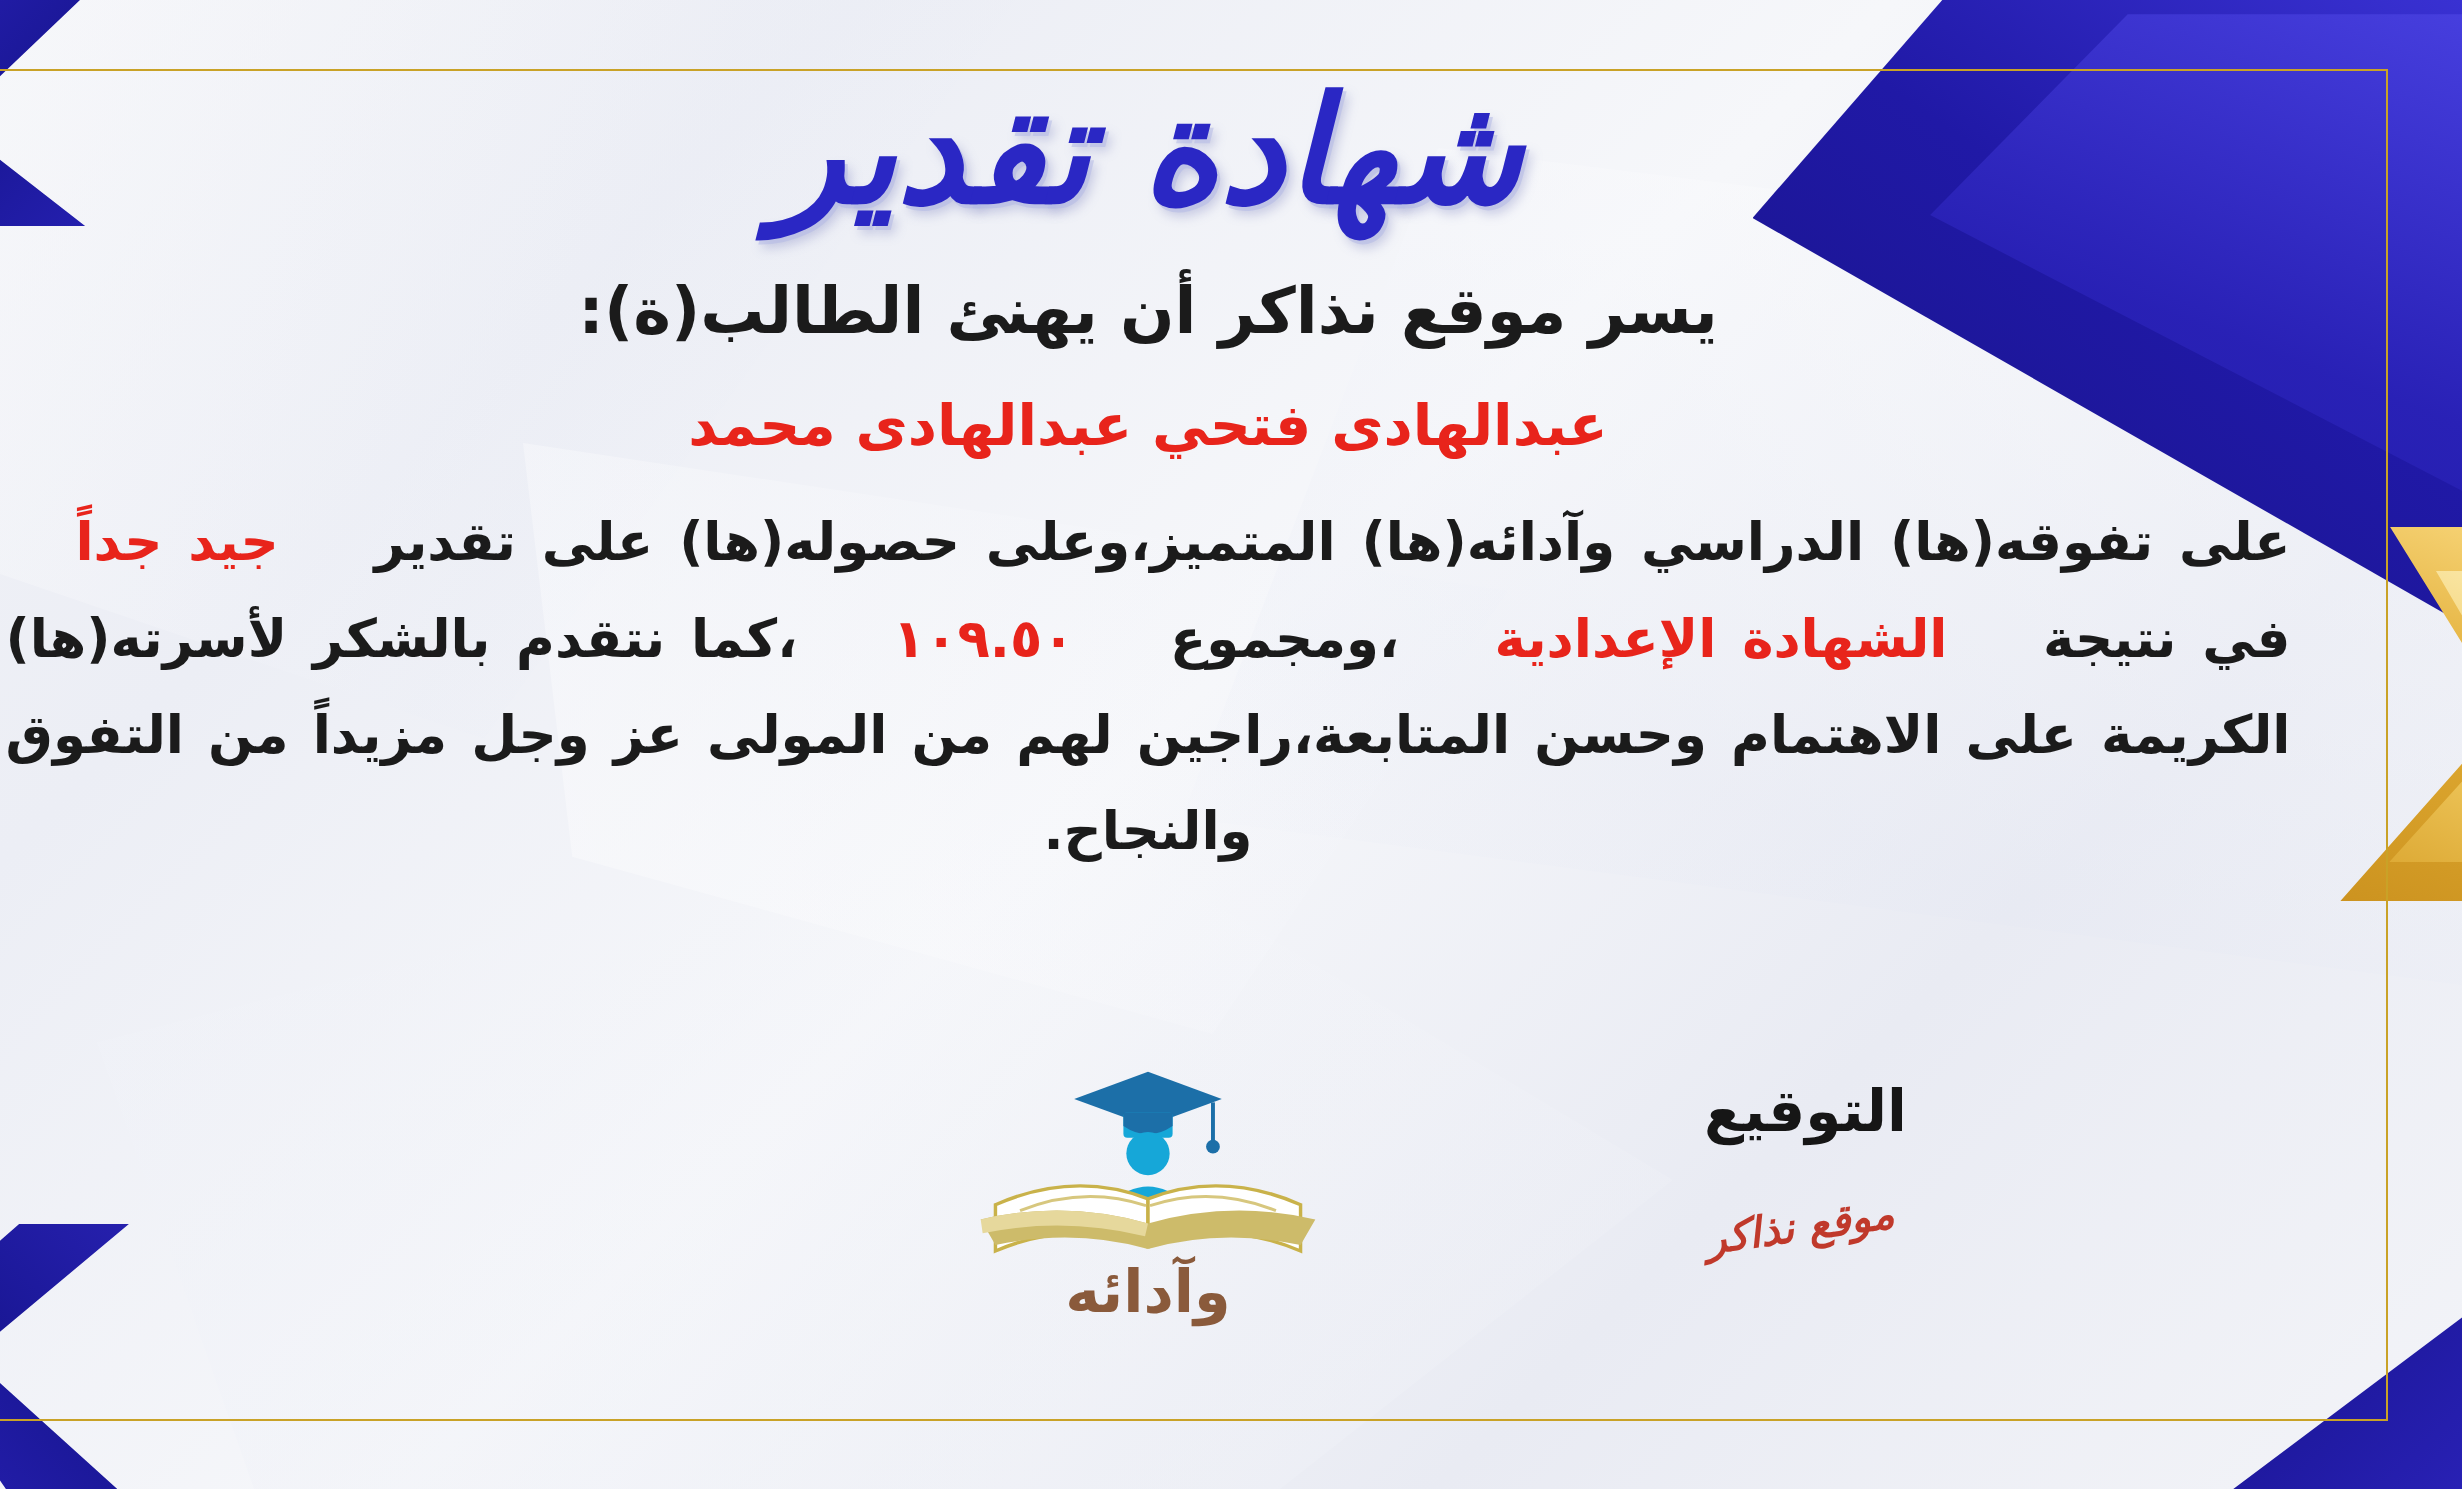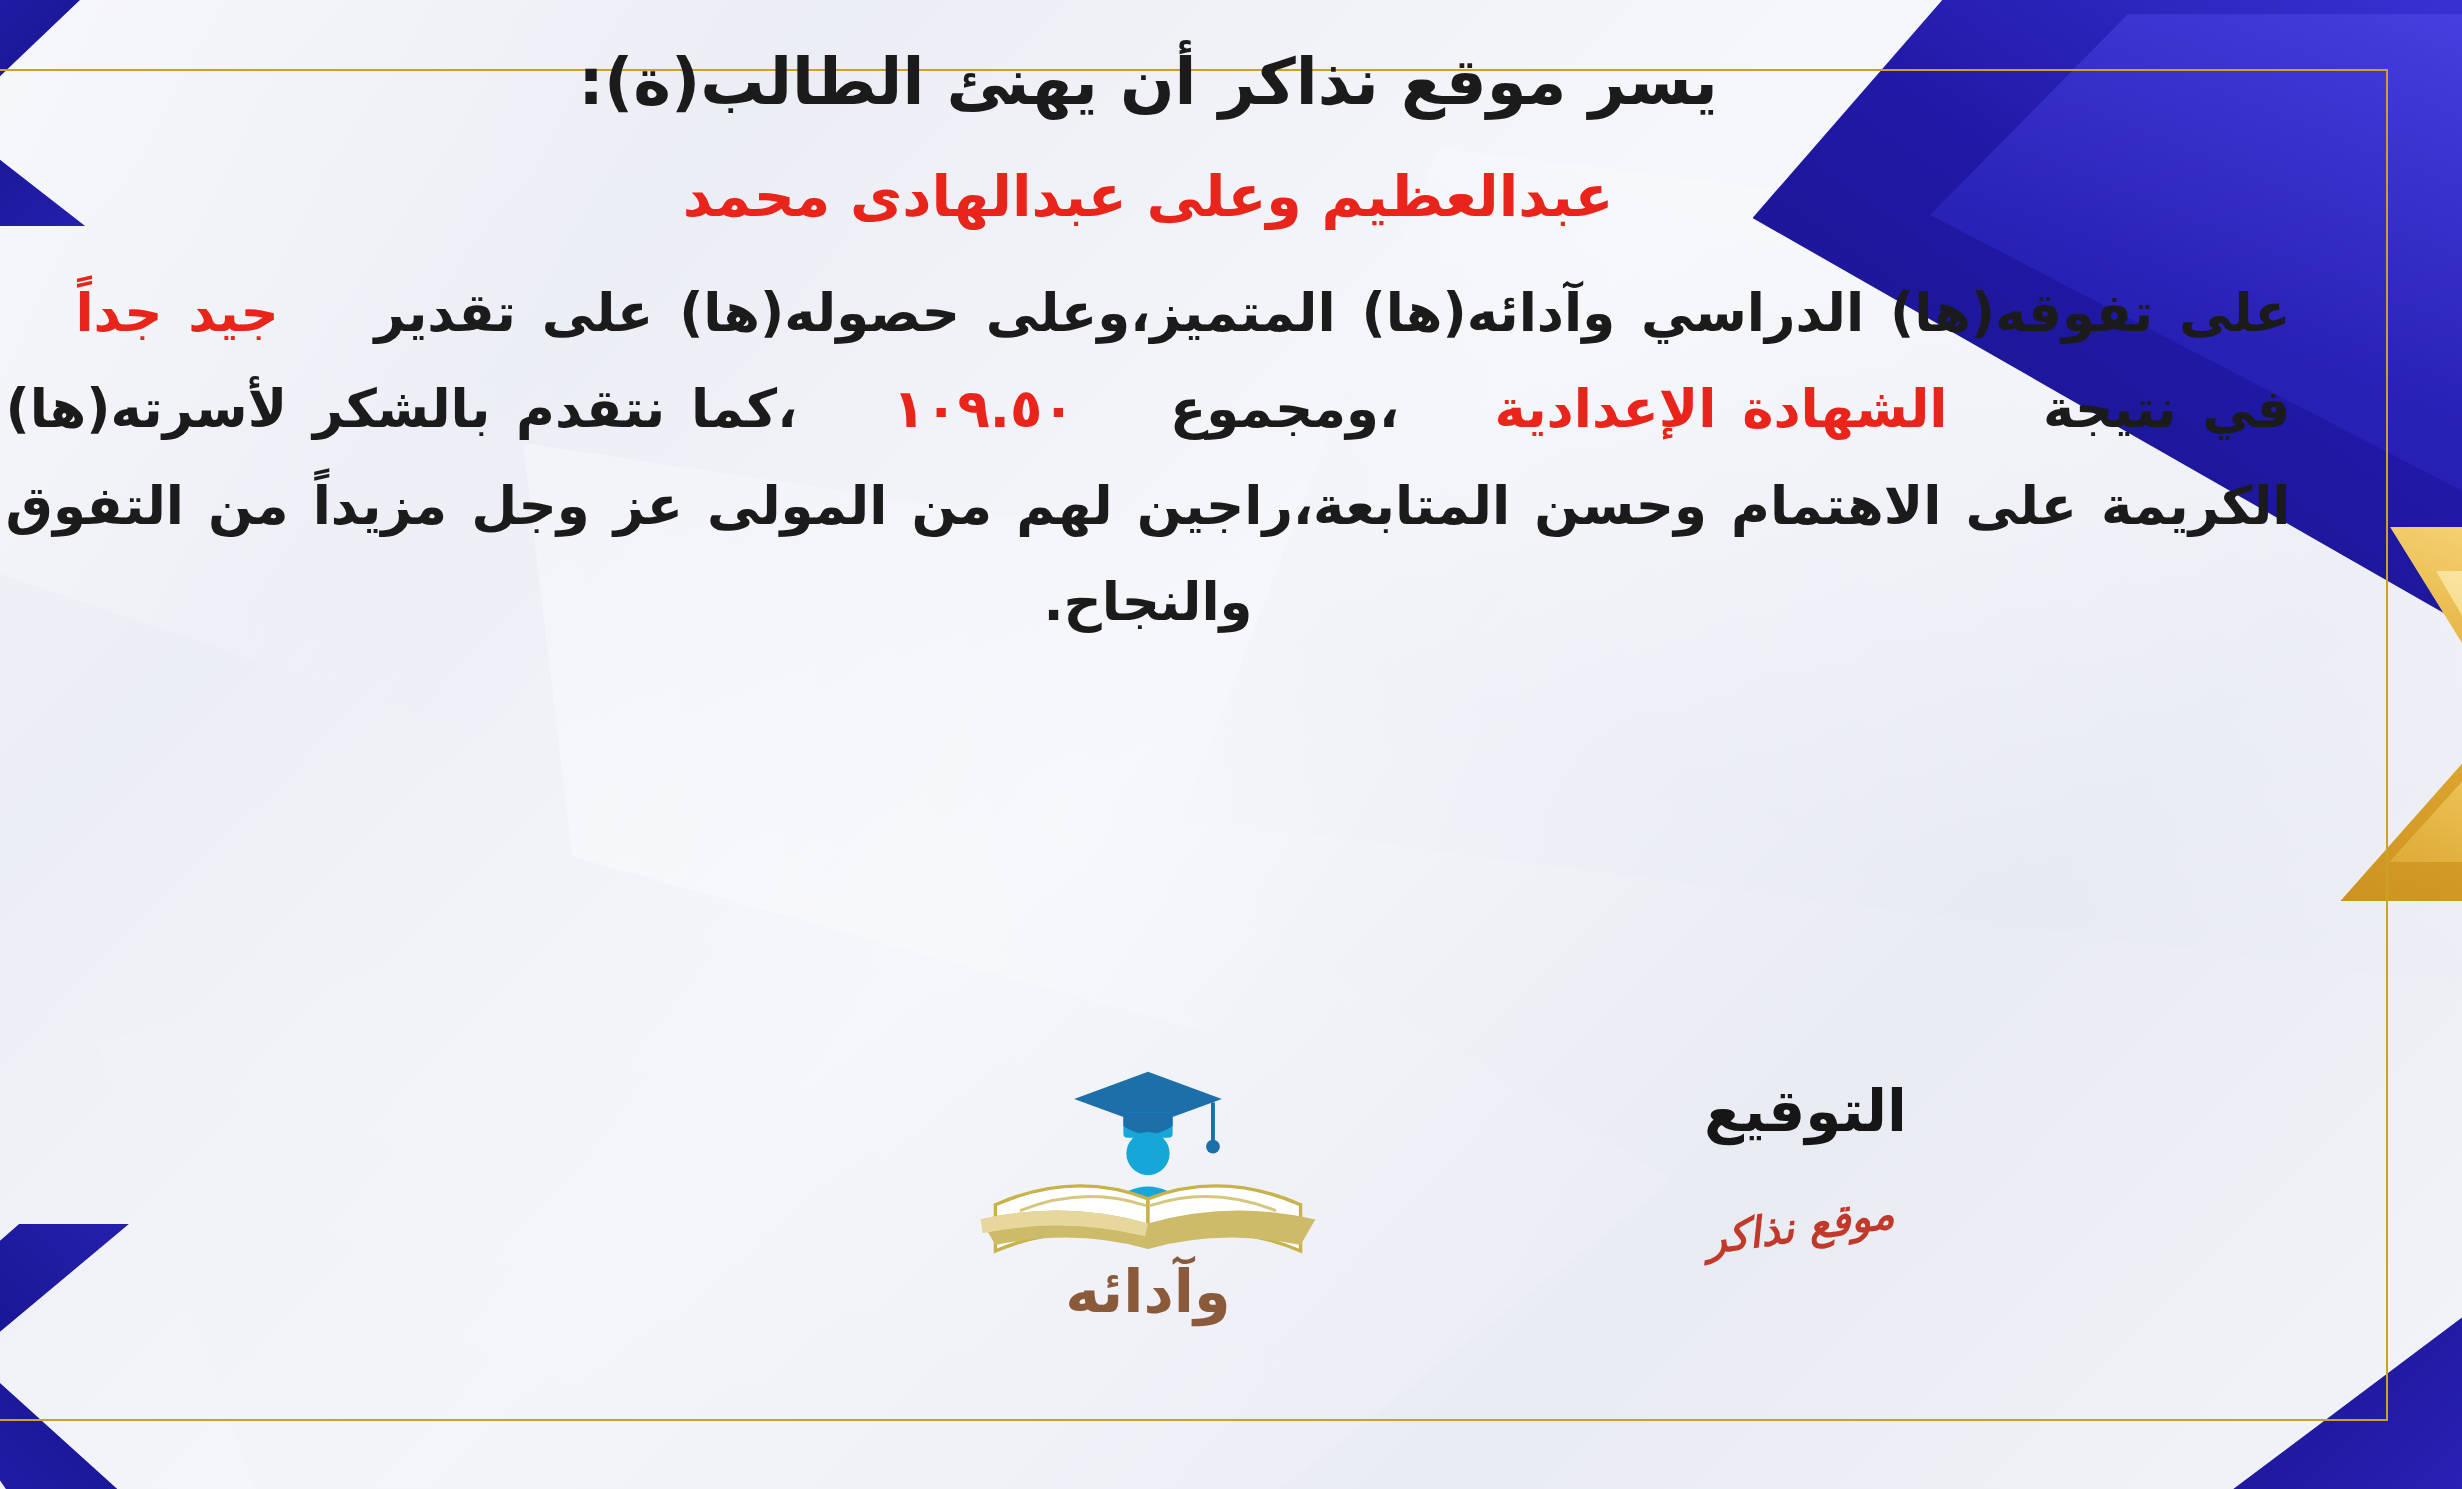--- a/index.html
+++ b/index.html
@@ -293,26 +293,27 @@
     <div class="blue-inner"></div>
   </div>
   <div class="corner corner-br">
     <div class="blue-outer"></div>
   </div>
 
   <div class="gold-frame"></div>
 
   <div class="content">
 
+    <div class="title">شهادة تقدير</div>
 
     <div class="body-block">
 
       <div class="line-greeting">يسر موقع نذاكر أن يهنئ الطالب(ة):</div>
 
-      <div class="student-name">عبدالعظيم وعلى عبدالهادى محمد</div>
+      <div class="student-name">عبدالهادى فتحي عبدالهادى محمد</div>
 
       <div class="paragraph">
         <span>على تفوقه(ها) الدراسي وآدائه(ها) المتميز،وعلى حصوله(ها) على تقدير</span>
         <span class="spacer-w"></span>
         <span class="hl-red">جيد جداً</span>
         <span class="spacer-w"></span>
         <span>في نتيجة</span>
         <span class="spacer-w"></span>
         <span class="hl-red">الشهادة الإعدادية</span>
         <span class="spacer-w"></span>

